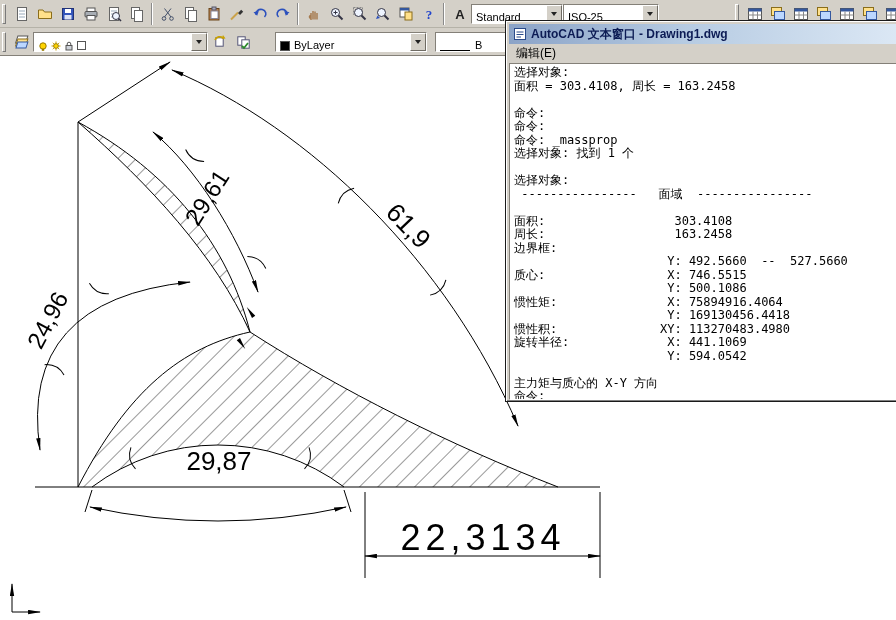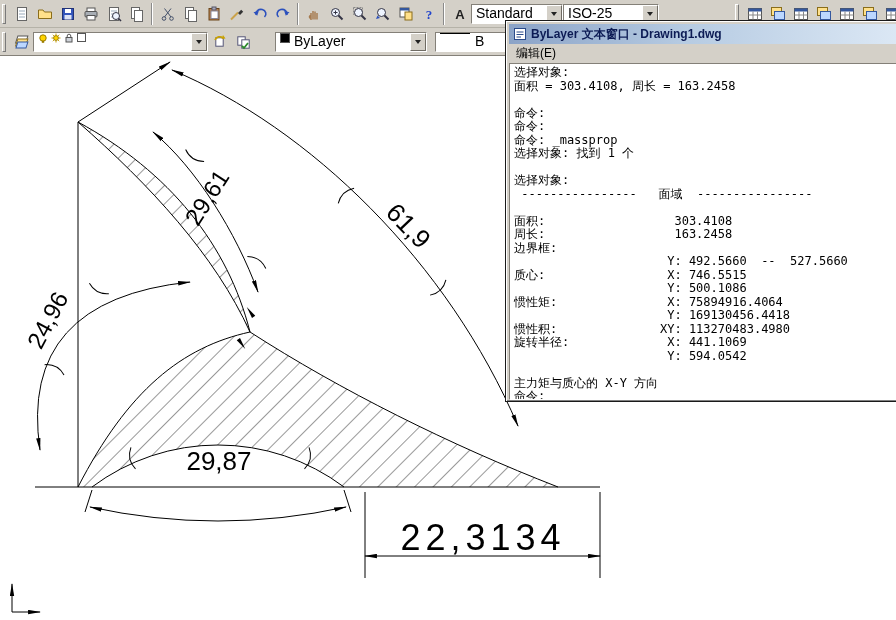--- a/index.html
+++ b/index.html
@@ -5,21 +5,21 @@
   *{box-sizing:border-box;margin:0;padding:0}
   html,body{width:896px;height:620px;overflow:hidden;background:#fff;font-family:"Liberation Sans",sans-serif}
   #screen{position:relative;width:896px;height:620px;background:#fff}
   #dwg{position:absolute;left:0;top:0;z-index:0}
   .tb{position:absolute;left:0;width:896px;height:28px;background:#d4d0c8;display:flex;align-items:center;z-index:5}
   #tb1{top:0;border-bottom:1px solid #b5b2a8}
   #tb2{top:28px;border-bottom:1px solid #848078}
   .grip{width:4px;height:20px;margin:0 4px 0 2px;border:1px solid;border-color:#fff #7a7a7a #7a7a7a #fff;flex:none}
   .sep{width:0;height:22px;margin:0 3px;border-left:1px solid #8a8a8a;border-right:1px solid #fff;flex:none}
   .tbtn{width:23px;height:22px;display:flex;align-items:center;justify-content:center;flex:none;background:transparent;border:1px solid transparent}
-  .combo{height:20px;background:#fff;border:1px solid;border-color:#848078 #fff #fff #848078;display:flex;align-items:flex-start;font-size:14px;color:#000;padding:0 18px 0 4px;flex:none;position:relative;white-space:nowrap;overflow:hidden}
+  .combo{height:20px;background:#fff;border:1px solid;border-color:#848078 #fff #fff #848078;display:flex;align-items:flex-end;font-size:11px;color:#000;padding:0 18px 0 4px;flex:none;position:relative;white-space:nowrap;overflow:hidden}
   .combo .cbtn{position:absolute;right:0;top:0;bottom:0;width:16px;background:#d4d0c8;border:1px solid;border-color:#fff #6f6b63 #6f6b63 #fff;display:flex;align-items:center;justify-content:center}
   .tri{width:0;height:0;border:3px solid transparent;border-top:4px solid #222;margin-top:4px}
   .swatch{width:10px;height:10px;background:#000;border:1px solid #555;margin-right:4px;flex:none}
   .ltline{width:30px;height:1px;background:#000;margin-right:5px;flex:none}
   .lglyphs{display:flex;gap:3px;align-items:center}
   
   #txtwin{position:absolute;left:505px;top:20px;width:400px;height:382px;background:#d4d0c8;border:1px solid #1a1a1a;box-shadow:inset 1px 1px 0 #fff,inset -1px -1px 0 #808080;padding:3px;z-index:10}
   #txtwin .titlebar{height:20px;background:linear-gradient(90deg,#8ba3c7 0%,#b6cbe2 45%,#dce8f5 100%);display:flex;align-items:center;gap:4px;padding:0 4px}
   #txtwin .titlebar .t{font-size:12px;font-weight:bold;color:#0c1b54;white-space:nowrap}
   #txtwin .menubar{height:19px;display:flex;align-items:center;font-size:12px;color:#000;background:#d4d0c8}
@@ -403,21 +403,21 @@
   </div>
 
   <div id="txtwin">
     <div class="titlebar">
       <svg width="14" height="14">
           <rect x="1.5" y="1.5" width="11" height="11" fill="#fff" stroke="#2a4a8a"></rect>
           <line x1="3.5" y1="5" x2="10.5" y2="5" stroke="#2a4a8a"></line>
           <line x1="3.5" y1="7.5" x2="10.5" y2="7.5" stroke="#2a4a8a"></line>
           <line x1="3.5" y1="10" x2="8" y2="10" stroke="#2a4a8a"></line>
         </svg>
-      <span class="t">ByLayer 文本窗口 - Drawing1.dwg</span>
+      <span class="t">AutoCAD 文本窗口 - Drawing1.dwg</span>
     </div>
     <div class="menubar">
       <span>编辑(E)</span>
     </div>
     <div class="textarea">
         <div class="tline">选择对象:</div>
         <div class="tline">面积 = 303.4108, 周长 = 163.2458</div>
         <div class="tline"></div>
         <div class="tline">命令:</div>
         <div class="tline">命令:</div>

